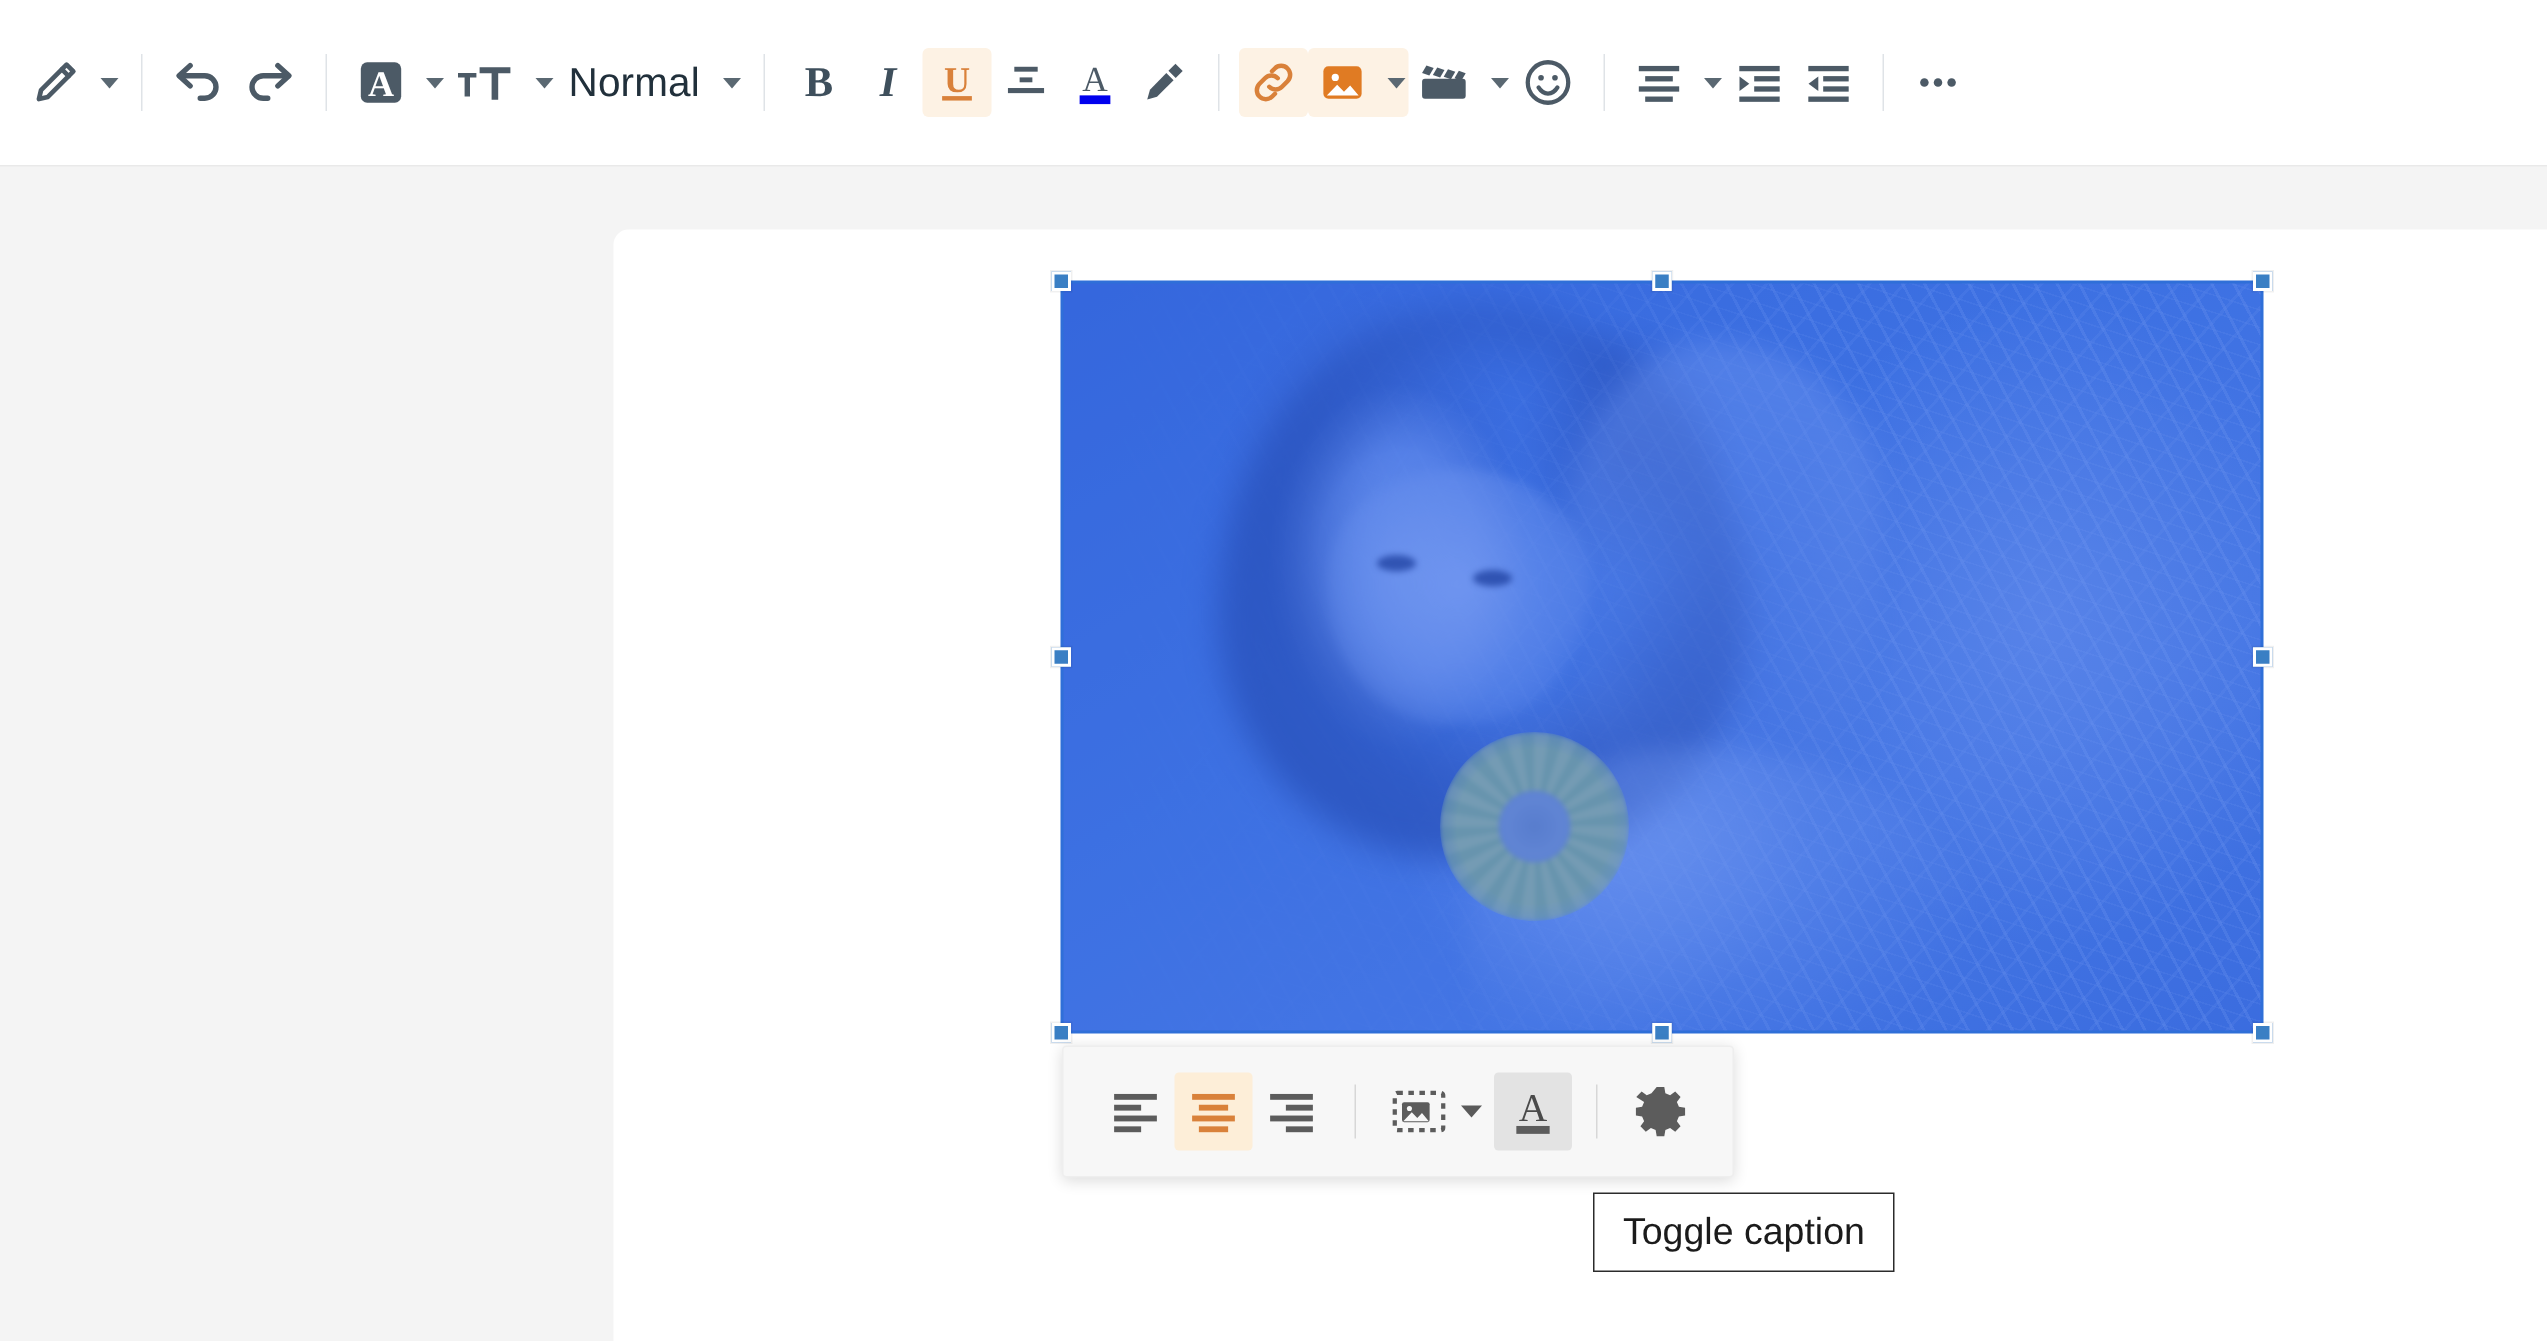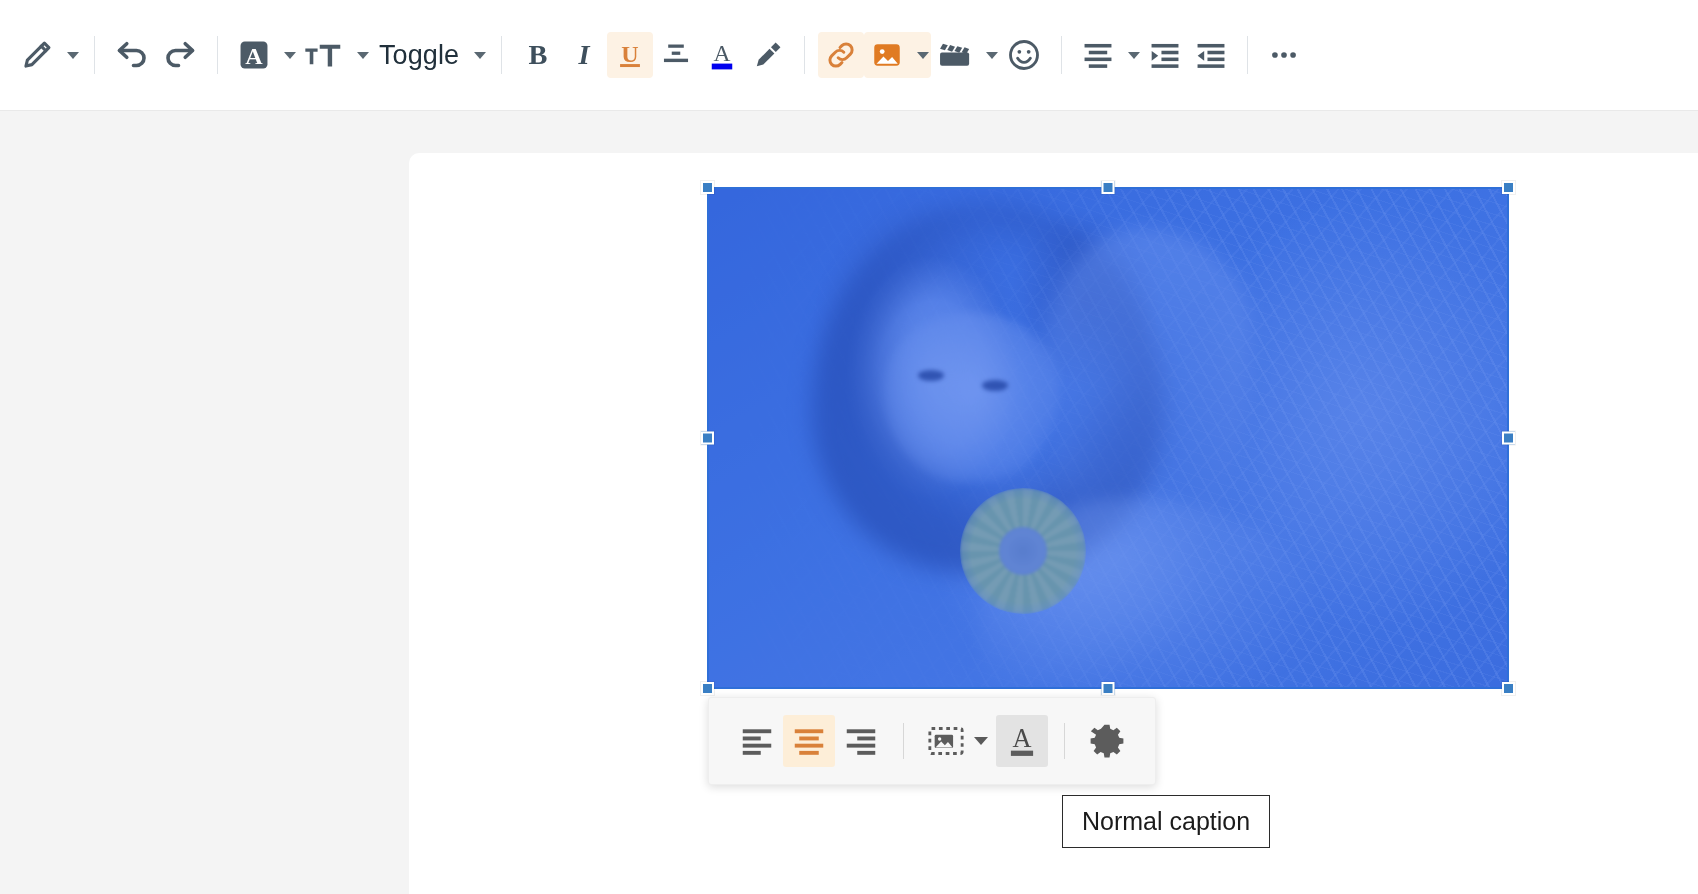--- a/index.html
+++ b/index.html
@@ -278,21 +278,21 @@
       <div class="tb-btn">
         <svg width="40" height="34" viewBox="0 0 30 24" fill="#4c5a66">
           <path d="M1 7.2h9.2v2.3H7v9.5H4.3V9.5H1z"></path>
           <path d="M11.8 4.4h15.4v3h-6.1v13.2h-3.3V7.4h-6z"></path>
         </svg>
       </div>
       <div class="caret"></div>
     </div>
 
     <div class="tb-split">
-      <span class="style-label">Toggle</span>
+      <span class="style-label">Normal</span>
       <div class="caret"></div>
     </div>
 
     <div class="sep"></div>
 
     <div class="tb-btn">
       <svg width="34" height="34" viewBox="0 0 24 24">
         <text x="12" y="18.5" text-anchor="middle" font-family="Liberation Serif, serif" font-size="20" font-weight="700" fill="#3e4f5c">B</text>
       </svg>
     </div>
@@ -497,15 +497,15 @@
     <div class="bl-sep"></div>
 
     <div class="bl-btn">
       <svg width="38" height="38" viewBox="0 0 24 24" fill="#5c5c5c">
         <path d="M12 8.2a3.8 3.8 0 1 0 0 7.6 3.8 3.8 0 0 0 0-7.6zm0 2.3a1.5 1.5 0 1 1 0 3 1.5 1.5 0 0 1 0-3z"></path>
         <path d="M10.4 1.7h3.2l.45 2.6 2.0.85 2.15-1.55 2.25 2.25-1.55 2.15.85 2.0 2.6.45v3.2l-2.6.45-.85 2.0 1.55 2.15-2.25 2.25-2.15-1.55-2.0.85-.45 2.6h-3.2l-.45-2.6-2.0-.85-2.15 1.55-2.25-2.25 1.55-2.15-.85-2.0-2.6-.45v-3.2l2.6-.45.85-2.0L1.8 5.85 4.05 3.6 6.2 5.15l2.0-.85z"></path>
       </svg>
     </div>
   </div>
 
-  <div class="tooltip">Normal caption</div>
+  <div class="tooltip">Toggle caption</div>
 
 </div>
 
 </body></html>

